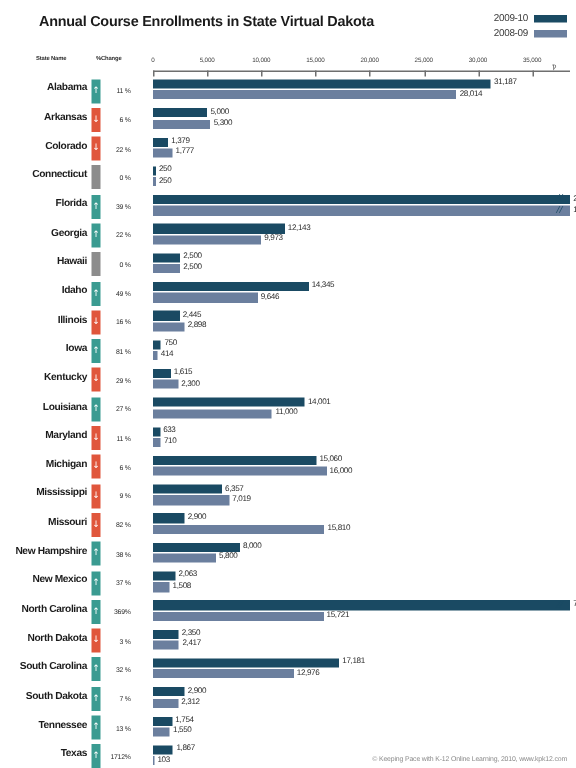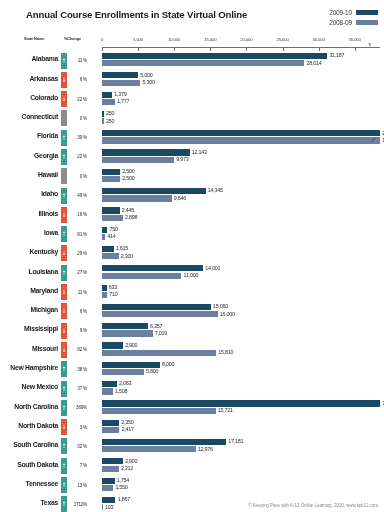--- a/index.html
+++ b/index.html
@@ -103,21 +103,21 @@
     position: absolute; right: 6px; bottom: 4px;
     font-size: 4.6px; color: #8a8a8a; letter-spacing: -0.1px;
   }
 </style>
 </head>
 <body>
 
 <div id="page">
 
   <div class="header">
-    <div class="chart-title">Annual Course Enrollments in State Virtual Online</div>
+    <div class="chart-title">Annual Course Enrollments in State Virtual Dakota</div>
     <div class="legend">
       <div class="legend-row">
         <span class="legend-label">2009-10</span>
         <span class="legend-swatch sw-new"></span>
       </div>
       <div class="legend-row">
         <span class="legend-label">2008-09</span>
         <span class="legend-swatch sw-old"></span>
       </div>
     </div>

